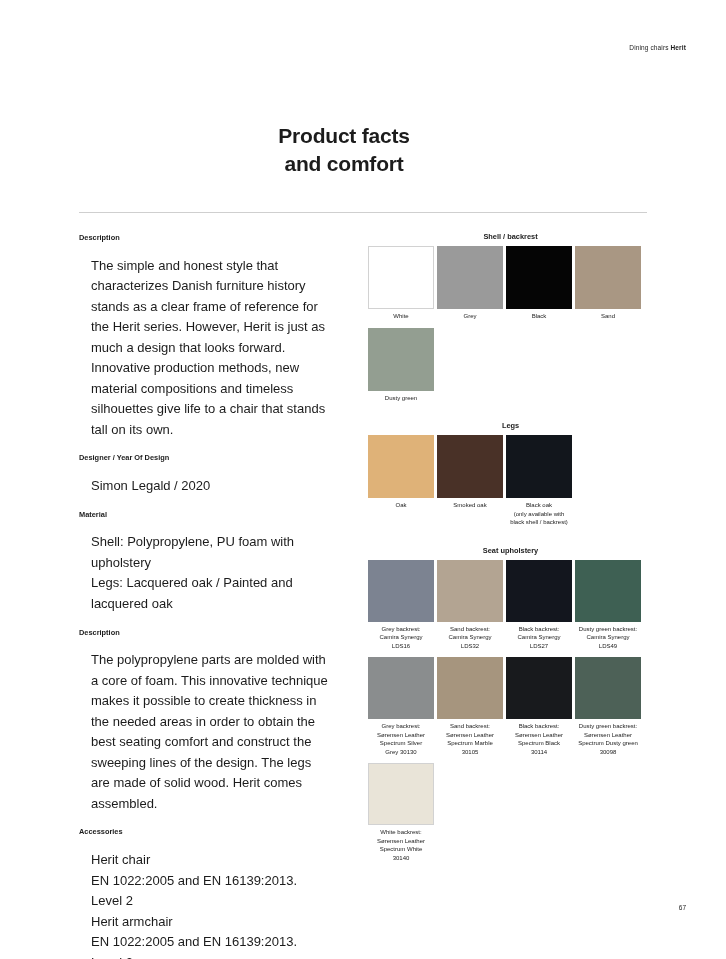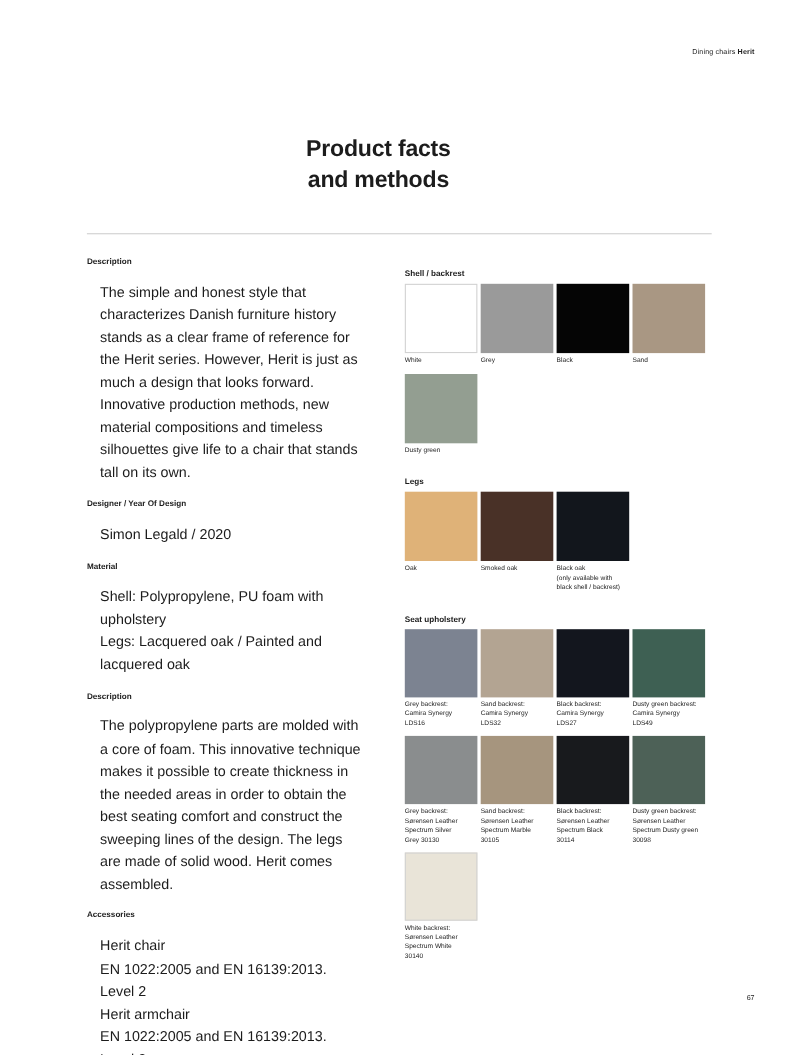--- a/index.html
+++ b/index.html
@@ -74,23 +74,24 @@
   }
   .block p {
     margin: 12px;
     font-size: 13px;
     line-height: 1.58;
   }
 
   
   .right-col {
     position: absolute;
-    top: 244px;
+    top: 232px;
     left: 368px;
     width: 285px;
+    text-align: center;
   }
   .section { margin-bottom: 12px; }
   .section-title {
     font-size: 7.4px;
     font-weight: bold;
     margin-bottom: 5px;
   }
   .swatch-grid {
     display: flex;
     flex-wrap: wrap;
@@ -126,21 +127,21 @@
 <body>
 
 <div class="page">
 
   <div class="running-head">
     <span>Dining chairs </span><span class="bold">Herit</span>
   </div>
 
   <div class="title">
     <div>Product facts</div>
-    <div>and methods</div>
+    <div>and comfort</div>
   </div>
 
   <div class="rule"></div>
 
   <div class="left-col">
       <div class="block">
         <h3>Description</h3>
         <p>The simple and honest style that characterizes Danish furniture history stands as a clear frame of reference for the Herit series. However, Herit is just as much a design that looks forward. Innovative production methods, new material compositions and timeless silhouettes give life to a chair that stands tall on its own.</p>
       </div>
       <div class="block">

